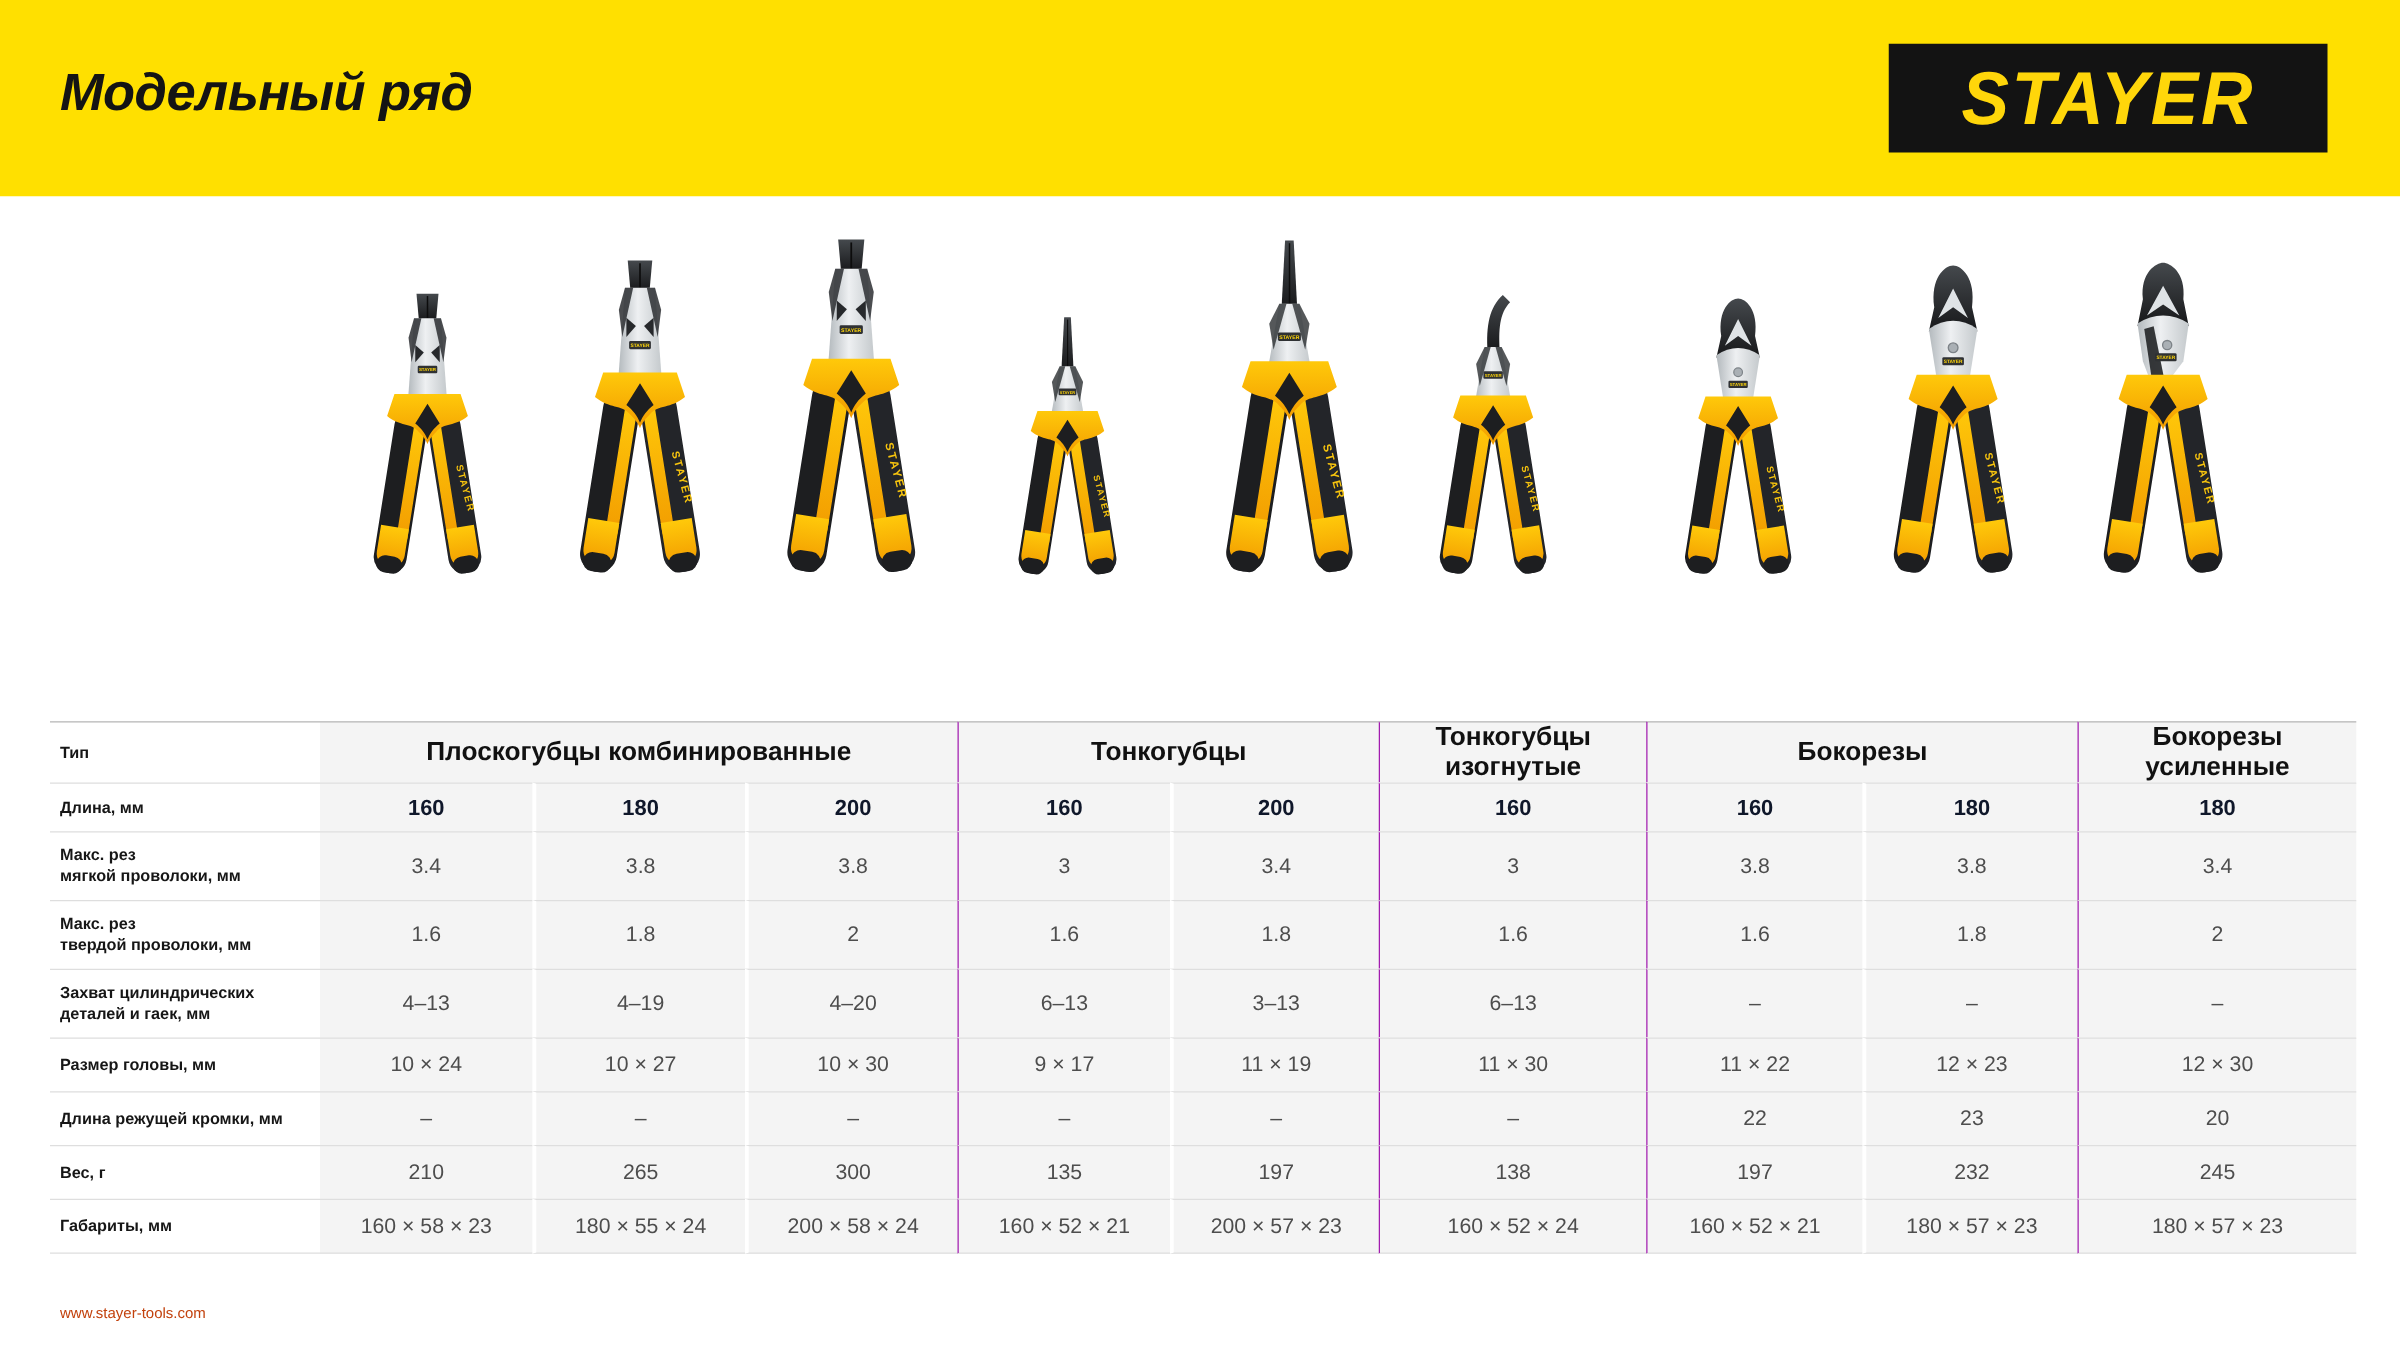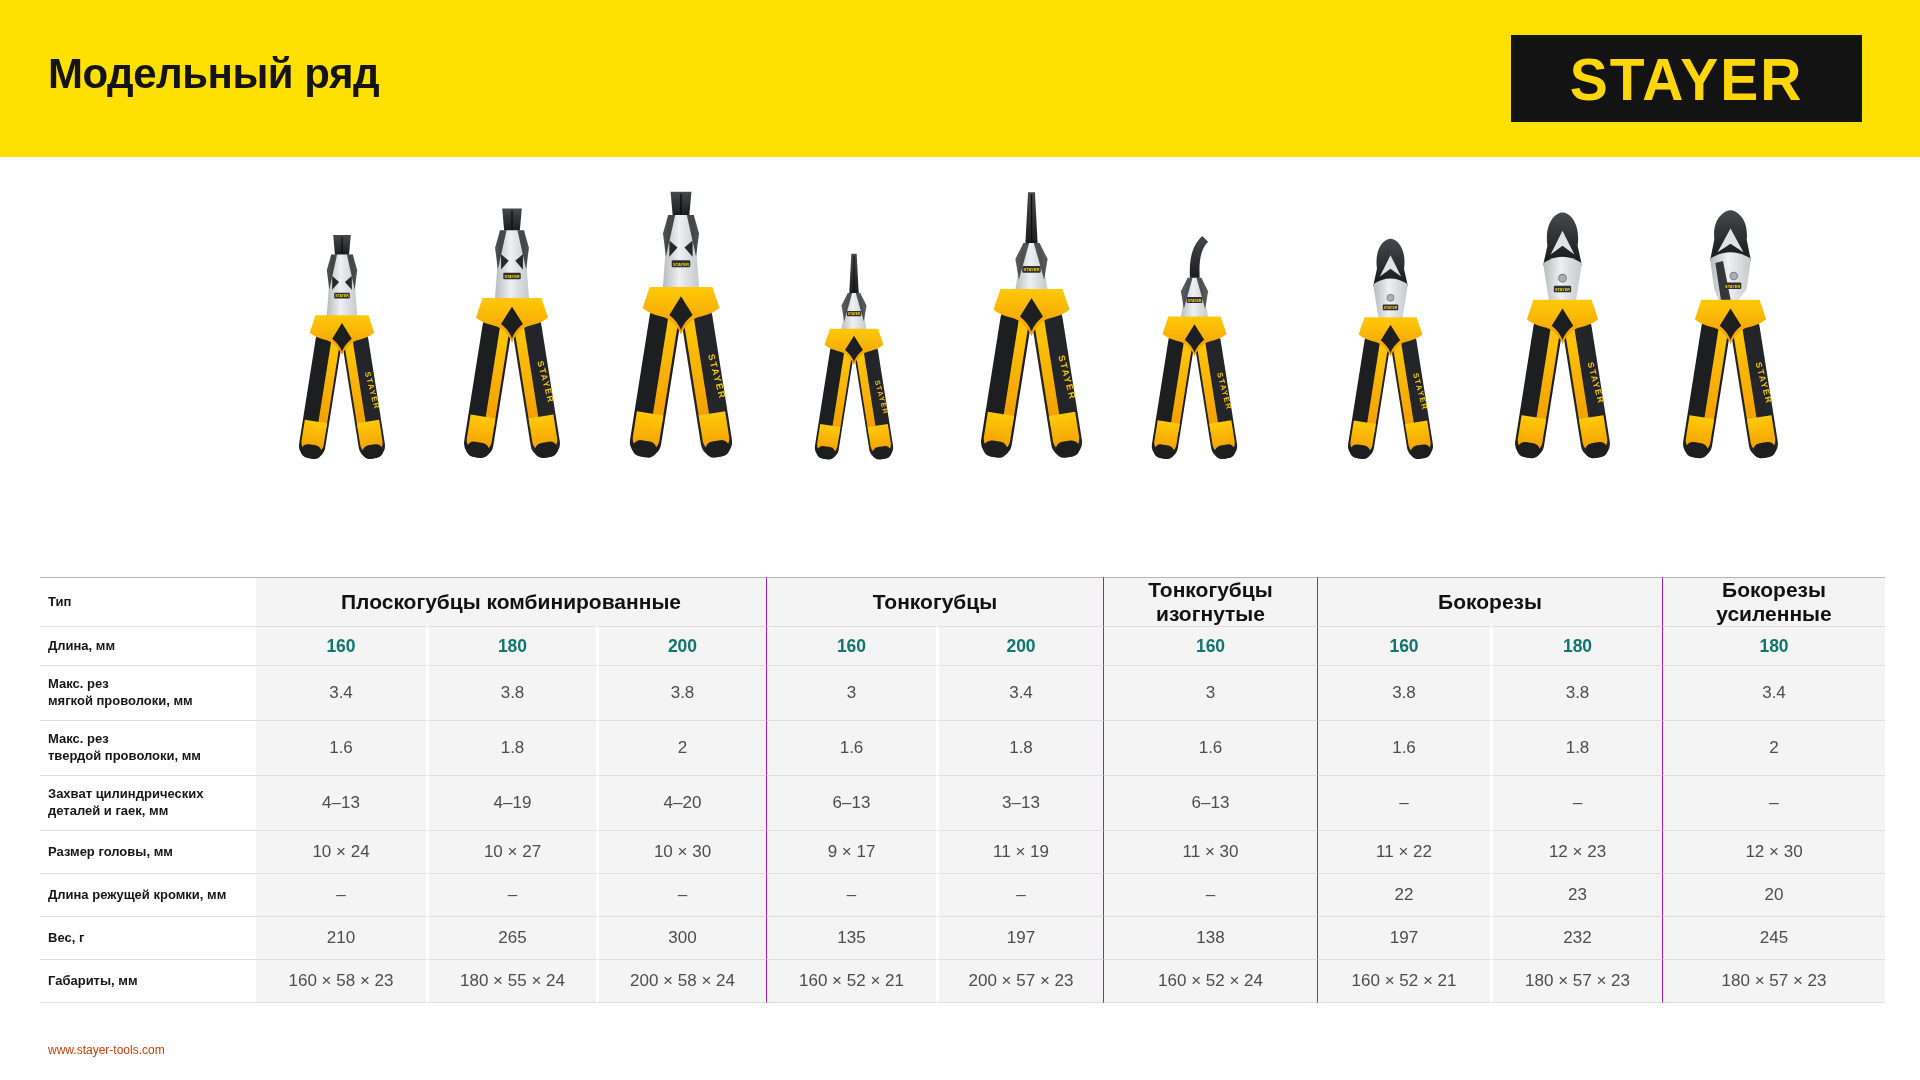--- a/index.html
+++ b/index.html
@@ -1,20 +1,20 @@
 <!DOCTYPE html>
 <html><head>
 <meta charset="utf-8">
 <style>
   html,body{margin:0;padding:0;background:#ffffff;}
   #page{position:relative;width:1920px;height:1080px;background:#ffffff;overflow:hidden;
         font-family:"Liberation Sans",sans-serif;}
 
   
-  .band{position:absolute;left:0;top:0;width:1920px;height:157px;background:#FFE000;}
+  .band{position:absolute;left:0;top:0;width:1920px;height:157px;background:#FFE000;font-style:italic;}
   .page-title{position:absolute;left:48px;top:50px;margin:0;font-size:42px;font-weight:bold;
               color:#141414;letter-spacing:-0.5px;}
   .logo-box{position:absolute;left:1511px;top:35px;width:351px;height:87px;background:#131313;
             display:flex;align-items:center;justify-content:center;}
   .logo-text{color:#FFD60A;font-size:57px;font-weight:bold;letter-spacing:2px;
              font-family:"Liberation Sans",sans-serif;transform:scaleY(1.05);}
 
   
   .products{position:absolute;left:0;top:0;width:1920px;height:578px;}
   .tool{position:absolute;}
@@ -22,21 +22,21 @@
   
   .spec-wrap{position:absolute;left:40px;top:577px;}
   table.spec{border-collapse:separate;border-spacing:0;table-layout:fixed;width:1845px;}
   .spec td{border-top:1px solid #dedede;padding:0 4px;vertical-align:middle;overflow:hidden;}
   .spec tr.r-type td{border-top:1px solid #b5b5b5;}
   .spec tr:last-child td{border-bottom:1px solid #dedede;}
   .spec td.lbl{background:#ffffff;font-weight:bold;font-size:13px;color:#161616;
                padding-left:8px;line-height:1.28;white-space:pre-line;text-align:left;}
   .spec td.val{background:#f4f4f4;text-align:center;color:#4d4d4d;font-size:17px;font-weight:normal;}
   .spec td.grp{font-weight:bold;color:#111;font-size:21px;}
-  .spec td.bold{font-weight:bold;color:#0f766e;font-size:17.5px;}
+  .spec td.bold{font-weight:bold;color:#0f172a;font-size:17.5px;}
   .spec td.wsep{border-left:3px solid #ffffff;}
   .spec td.gsep{border-left:1px solid #a21caf;}
   .spec tr.r-type td{height:38px;}
   .spec tr.r-len td{height:38px;}
   .spec tr.r-tall td{height:54px;}
   .spec tr.r-std td{height:42px;}
 
   
   .footer-url{position:absolute;left:48px;top:1043px;font-size:12px;color:#c2410c;}
 </style>

